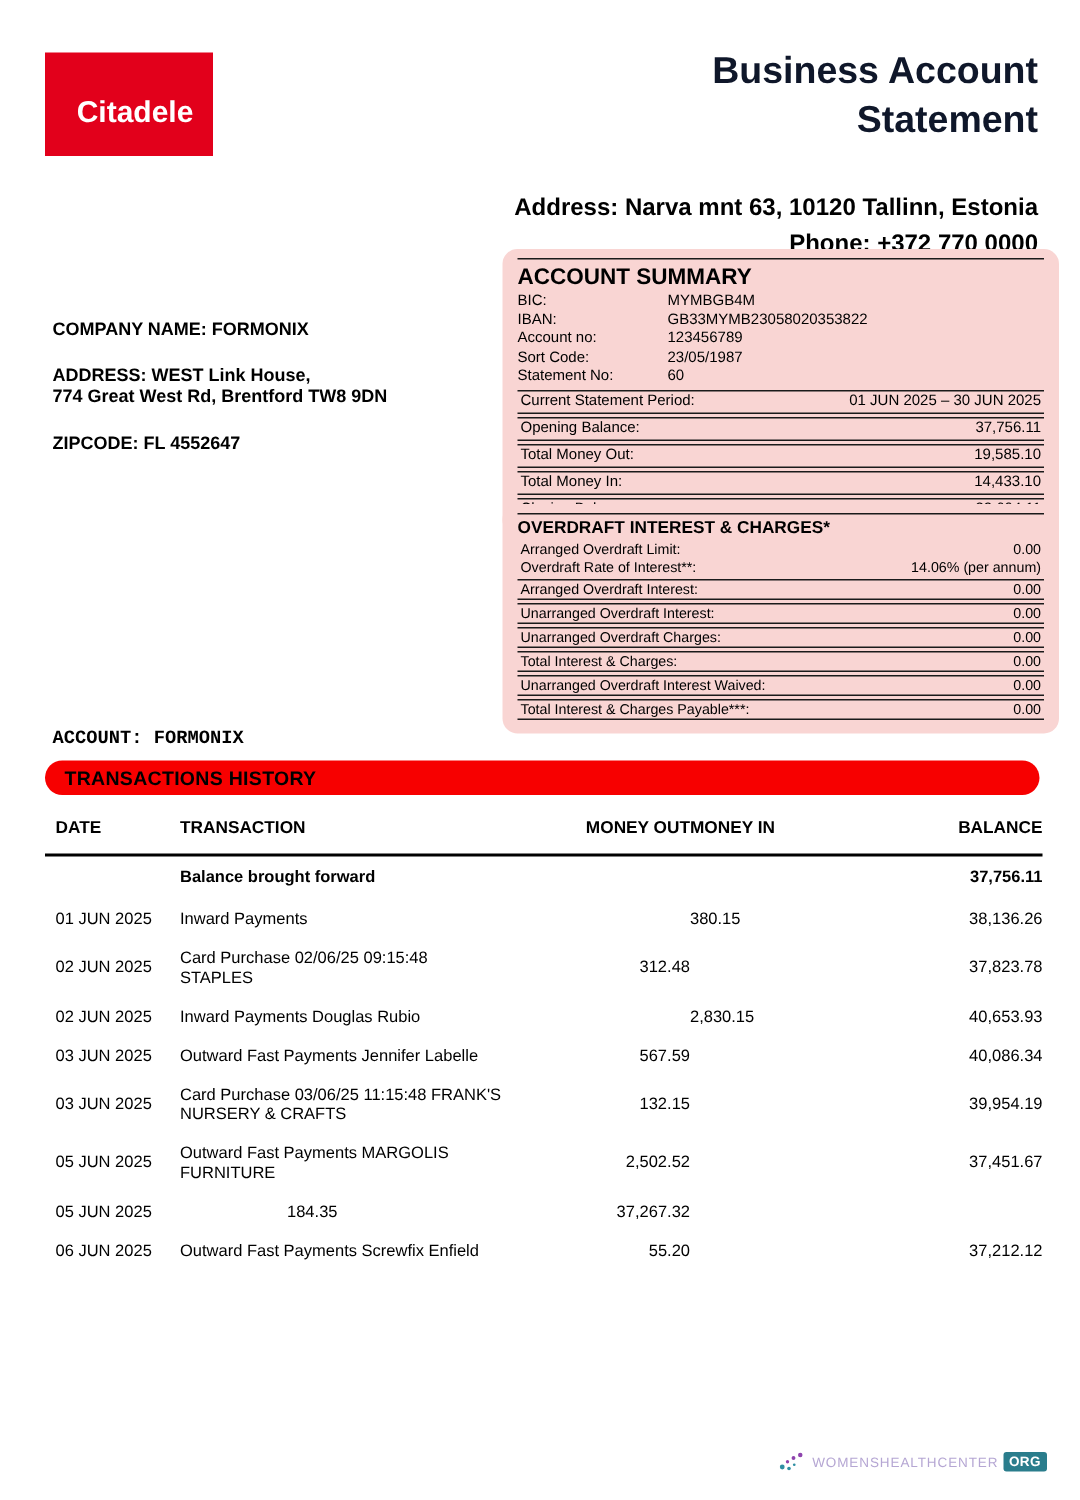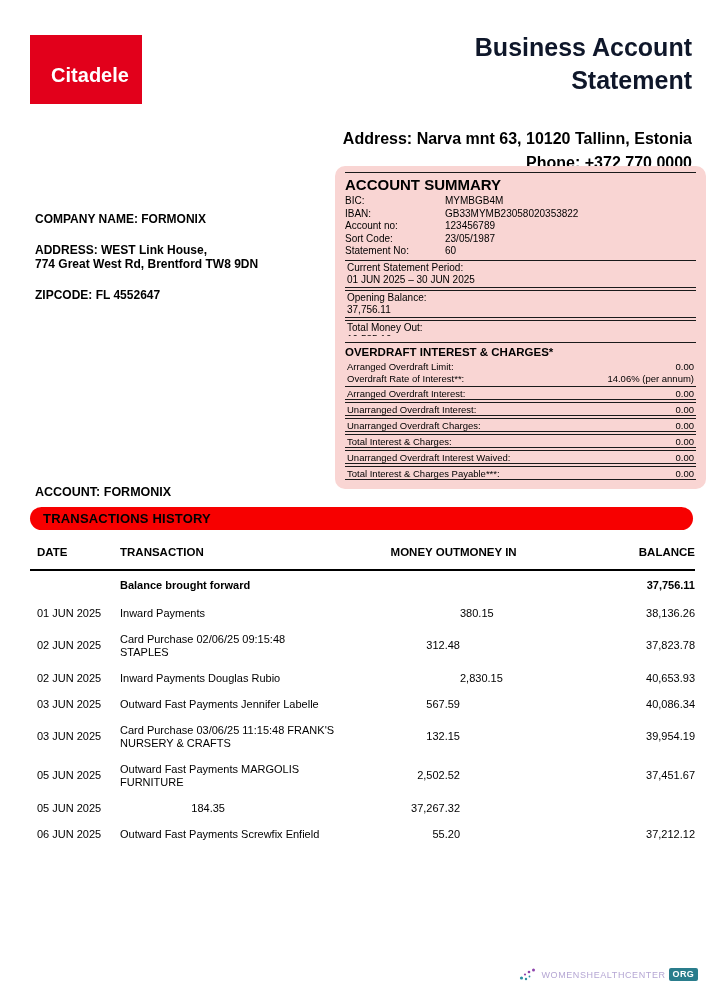--- a/index.html
+++ b/index.html
@@ -36,25 +36,25 @@
   .box-rule { border-top:1.6px solid #1a1a1a; margin:1px 0 3px 0; }
   .box-title { font-weight:bold; }
   .summary-box .box-title { font-size:15px; margin-bottom:2px; }
   .overdraft-box .box-title { font-size:11.5px; margin-bottom:2px; }
   .s-inforow { display:flex; font-size:10px; line-height:12.5px; }
   .s-inforow .s-label { width:100px; flex:none; }
   .s-balrow, .o-row {
     display:flex; justify-content:space-between; font-size:10px; line-height:12px;
     padding:1px 2px;
   }
-  .s-balrow { border-top:1.2px solid #1a1a1a; border-bottom:1.2px solid #1a1a1a; margin-top:2px;flex-direction:column; }
+  .s-balrow { border-top:1.2px solid #1a1a1a; border-bottom:1.2px solid #1a1a1a; margin-top:2px; }
   .o-row { font-size:9.5px; line-height:11px; padding:0.5px 2px; }
   .o-row.bordered { border-top:1.1px solid #1a1a1a; border-bottom:1.1px solid #1a1a1a; margin-top:2px; }
   
-  .account-heading { position:absolute; left:35px; top:485px; font-weight:bold; font-size:12.5px; }
+  .account-heading { position:absolute; left:35px; top:485px; font-weight:bold; font-size:12.5px;font-family:Liberation Mono, monospace; }
   .banner {
     position:absolute; left:30px; top:507px; width:663px; height:23px;
     background:#f70000; border-radius:12px; color:#000000; font-weight:bold; font-size:13px;
     display:flex; align-items:center; padding-left:13px; letter-spacing:0.2px;
   }
   .table { position:absolute; left:30px; top:538px; width:665px; }
   .trow { display:flex; align-items:center; font-size:11px; line-height:13px; padding:6.5px 0; }
   .thead { font-weight:bold; font-size:11.5px; border-bottom:2px solid #000; padding:8px 0 10px 0; }
   .opening { font-weight:bold; padding:8px 0; }
   .c-date { width:90px; flex:none; padding-left:7px; }

